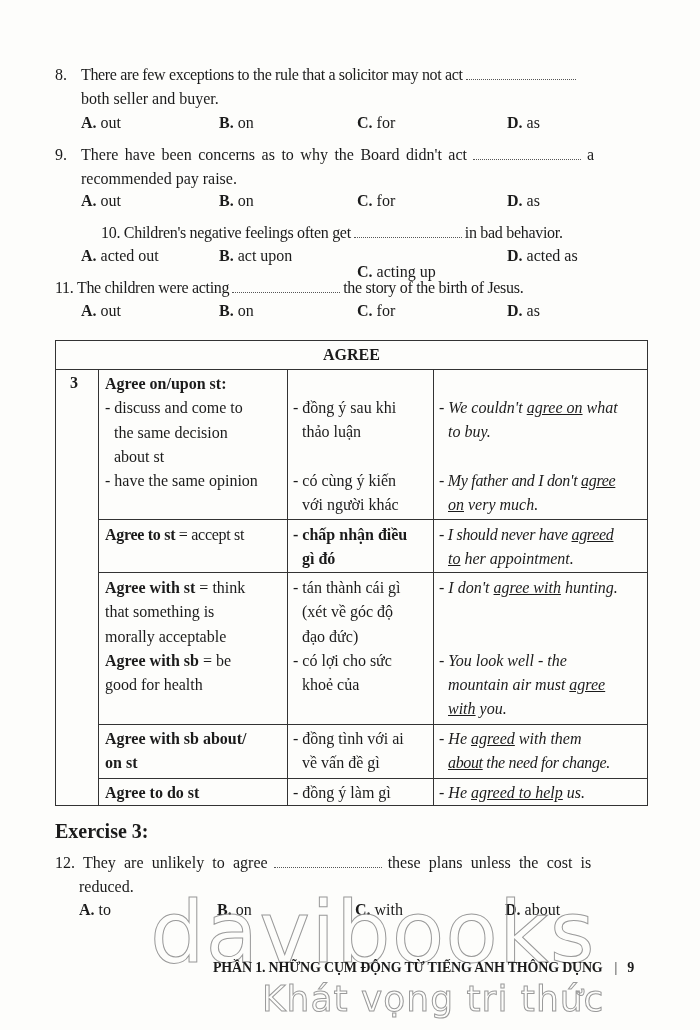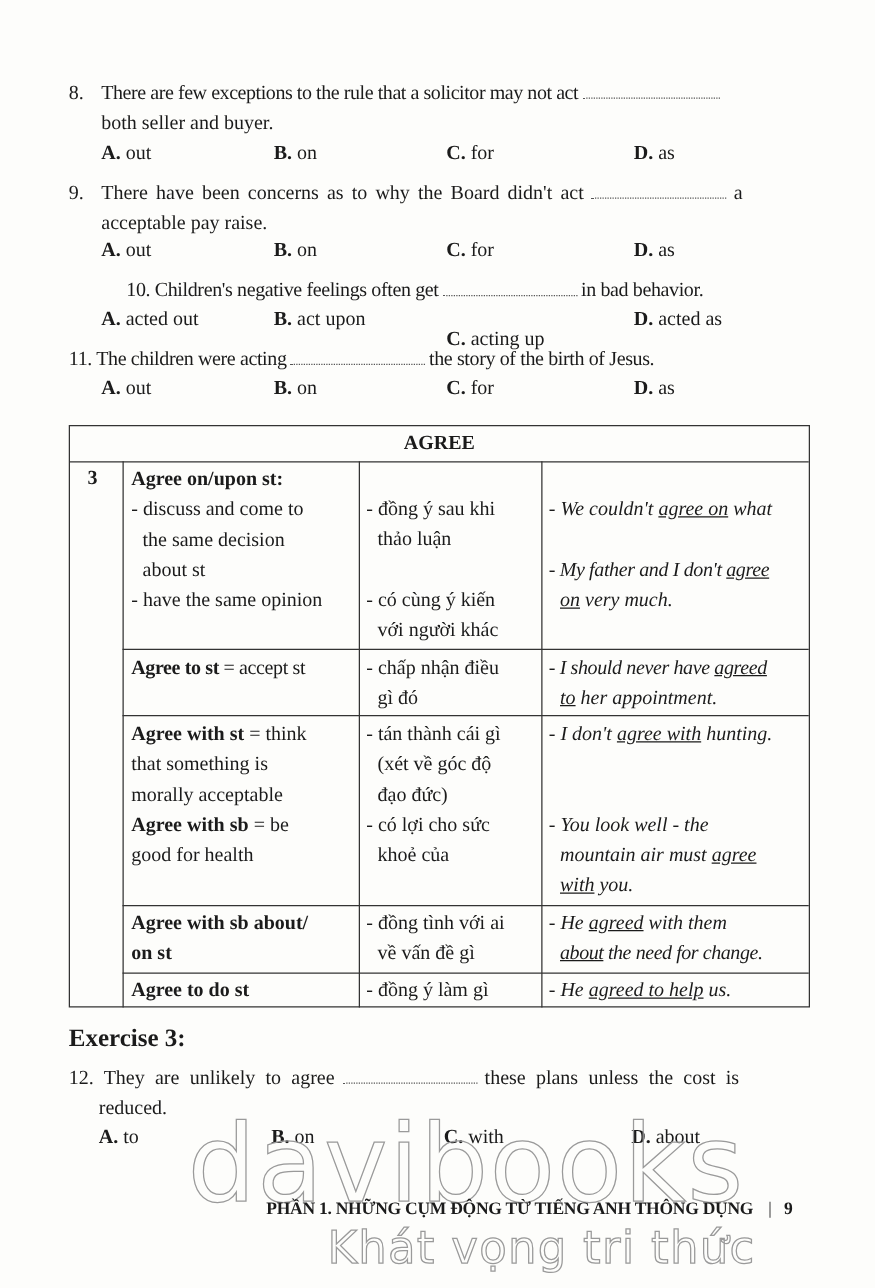--- a/index.html
+++ b/index.html
@@ -63,21 +63,21 @@
   <span class="opt" style="left:138px;"><b>B.</b> <span>on</span></span>
   <span class="opt" style="left:276px;"><b>C.</b> <span>for</span></span>
   <span class="opt" style="left:426px;"><b>D.</b> <span>as</span></span>
 </div>
 
 <div class="q" style="top:143px;">
   <span>9.</span>
   <span style="position:absolute; left:26px; white-space:nowrap; word-spacing:2.5px;">
     <span>There have been concerns as to why the Board didn't act</span><span class="blank" style="width:108px; margin-left:6px; margin-right:6px;"></span><span>a</span>
   </span>
-  <div style="position:absolute; left:26px; top:24px; white-space:nowrap;">acceptable pay raise.</div>
+  <div style="position:absolute; left:26px; top:24px; white-space:nowrap;">recommended pay raise.</div>
 </div>
 <div class="opts" style="top:190px;">
   <span class="opt" style="left:0;"><b>A.</b> <span>out</span></span>
   <span class="opt" style="left:138px;"><b>B.</b> <span>on</span></span>
   <span class="opt" style="left:276px;"><b>C.</b> <span>for</span></span>
   <span class="opt" style="left:426px;"><b>D.</b> <span>as</span></span>
 </div>
 
 <div class="q" style="top:221px;">
   <span style="white-space:nowrap; letter-spacing:-0.3px;margin-left:46px;">
@@ -127,29 +127,30 @@
   </div>
   <div class="cell" style="left:237px; top:55px; width:140px;">
     <div>- đồng ý sau khi</div>
     <div class="ind">thảo luận</div>
     <div style="height:24.3px;"></div>
     <div>- có cùng ý kiến</div>
     <div class="ind">với người khác</div>
   </div>
   <div class="cell" style="left:383px; top:55px; width:210px; font-style:italic;">
     <div><span>- We couldn't </span><u>agree on</u><span> what</span></div>
+    <div class="ind">to buy.</div>
     <div style="height:24.3px;"></div>
     <div style="letter-spacing:-0.3px;"><span>- My father and I don't </span><u>agree</u></div>
     <div class="ind"><u>on</u><span> very much.</span></div>
   </div>
 
   <div class="cell" style="left:49px; top:182px; width:180px;">
     <div style="letter-spacing:-0.3px;"><b>Agree to st</b><span> = accept st</span></div>
   </div>
-  <div class="cell" style="left:237px; top:182px; width:140px;">
+  <div class="cell" style="left:237px; top:182px; width:140px;font-weight:bold;">
     <div>- chấp nhận điều</div>
     <div class="ind">gì đó</div>
   </div>
   <div class="cell" style="left:383px; top:182px; width:210px; font-style:italic;">
     <div style="letter-spacing:-0.3px;"><span>- I should never have </span><u>agreed</u></div>
     <div class="ind"><u>to</u><span> her appointment.</span></div>
   </div>
 
   <div class="cell" style="left:49px; top:235px; width:180px;">
     <div><b>Agree with st</b><span> = think</span></div>

